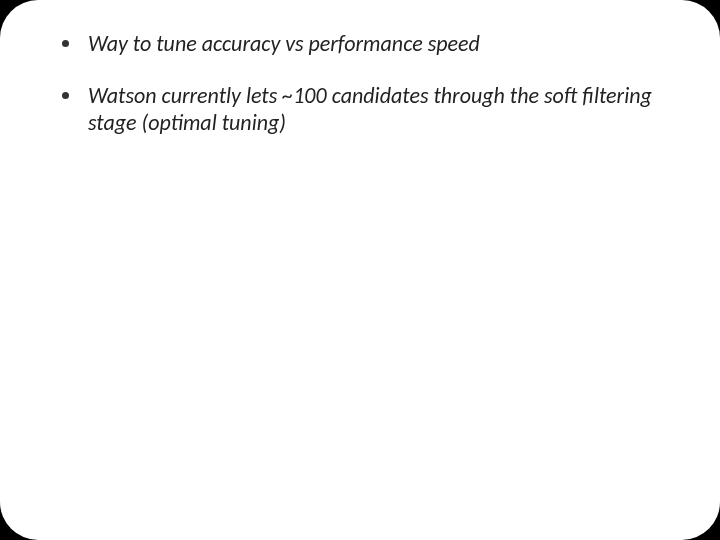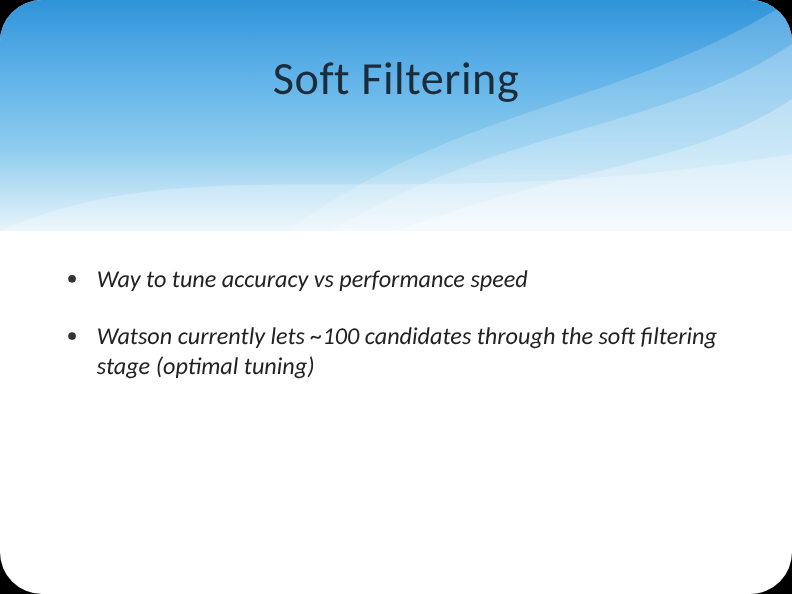--- a/index.html
+++ b/index.html
@@ -82,29 +82,20 @@
     position: absolute;
     left: 0;
     top: 0;
     color: #333;
   }
 </style>
 </head>
 <body>
 
 <div class="slide">
-  <div class="header">
-    <svg class="waves" viewBox="0 0 720 210" preserveAspectRatio="none">
-      <path d="M720,0 C560,100 430,90 260,210 L720,210 Z" fill="rgba(255,255,255,0.18)"></path>
-      <path d="M720,40 C600,120 470,110 300,210 L720,210 Z" fill="rgba(255,255,255,0.22)"></path>
-      <path d="M720,90 C630,150 520,150 360,210 L720,210 Z" fill="rgba(255,255,255,0.28)"></path>
-      <path d="M0,210 C180,130 360,200 720,140 L720,210 Z" fill="rgba(255,255,255,0.25)"></path>
-    </svg>
-    <div class="title">Soft Filtering</div>
-  </div>
 
   <div class="content">
     <ul class="top">
       <li>
         <span>Way to tune accuracy vs performance speed</span>
       </li>
       <li>
         <span>Watson currently lets ~100 candidates through the soft filtering stage (optimal tuning)</span>
       </li>
     </ul>

